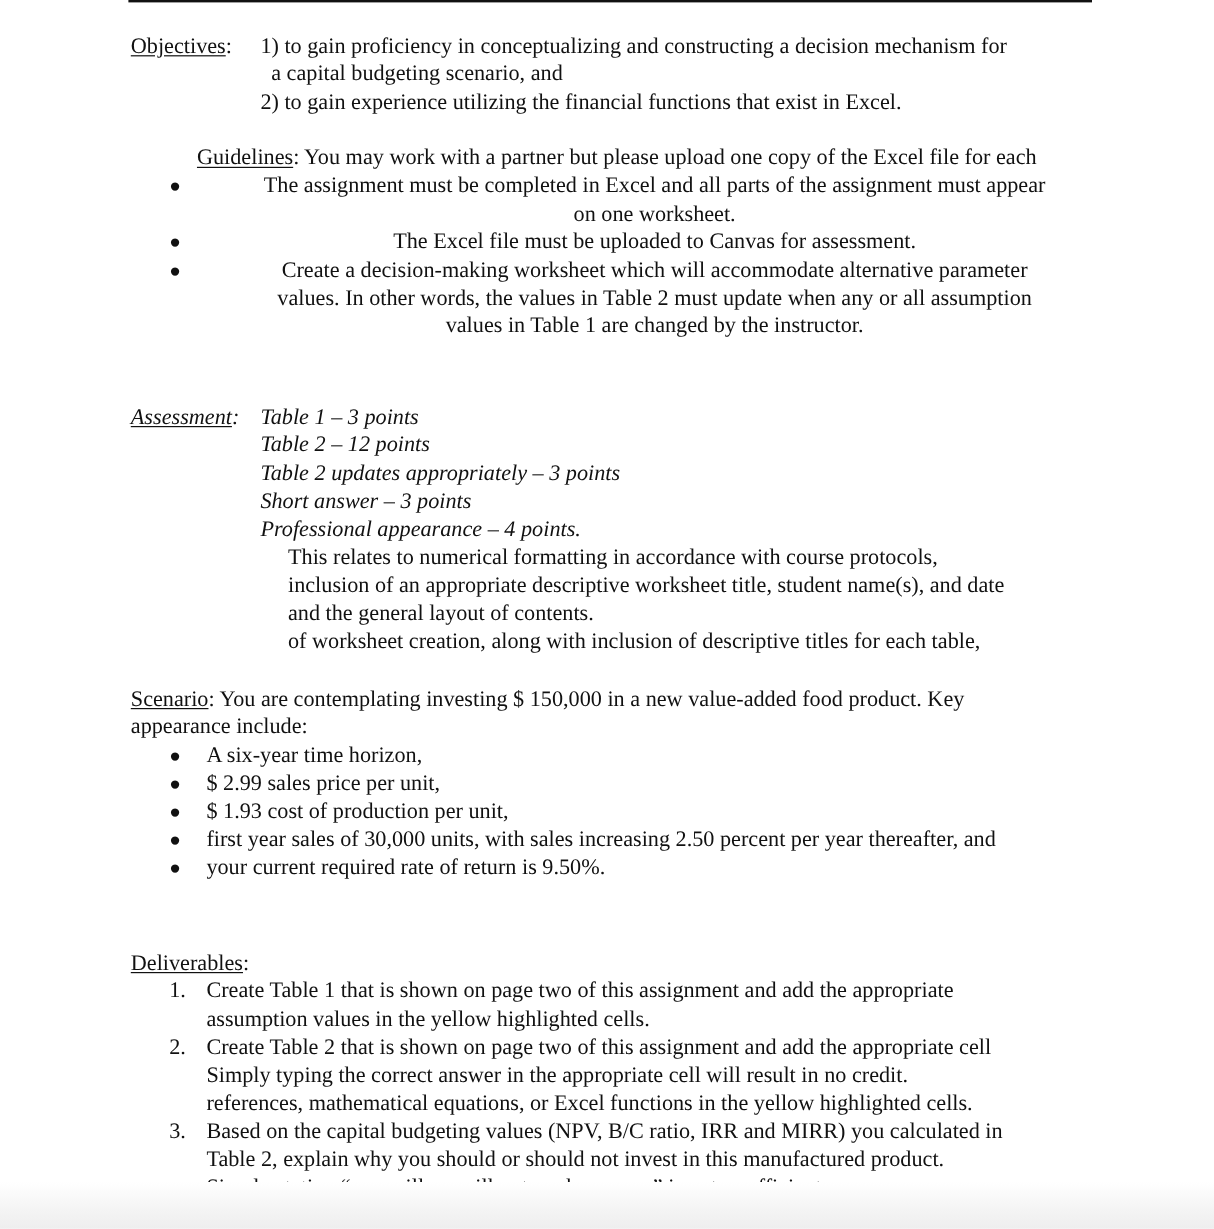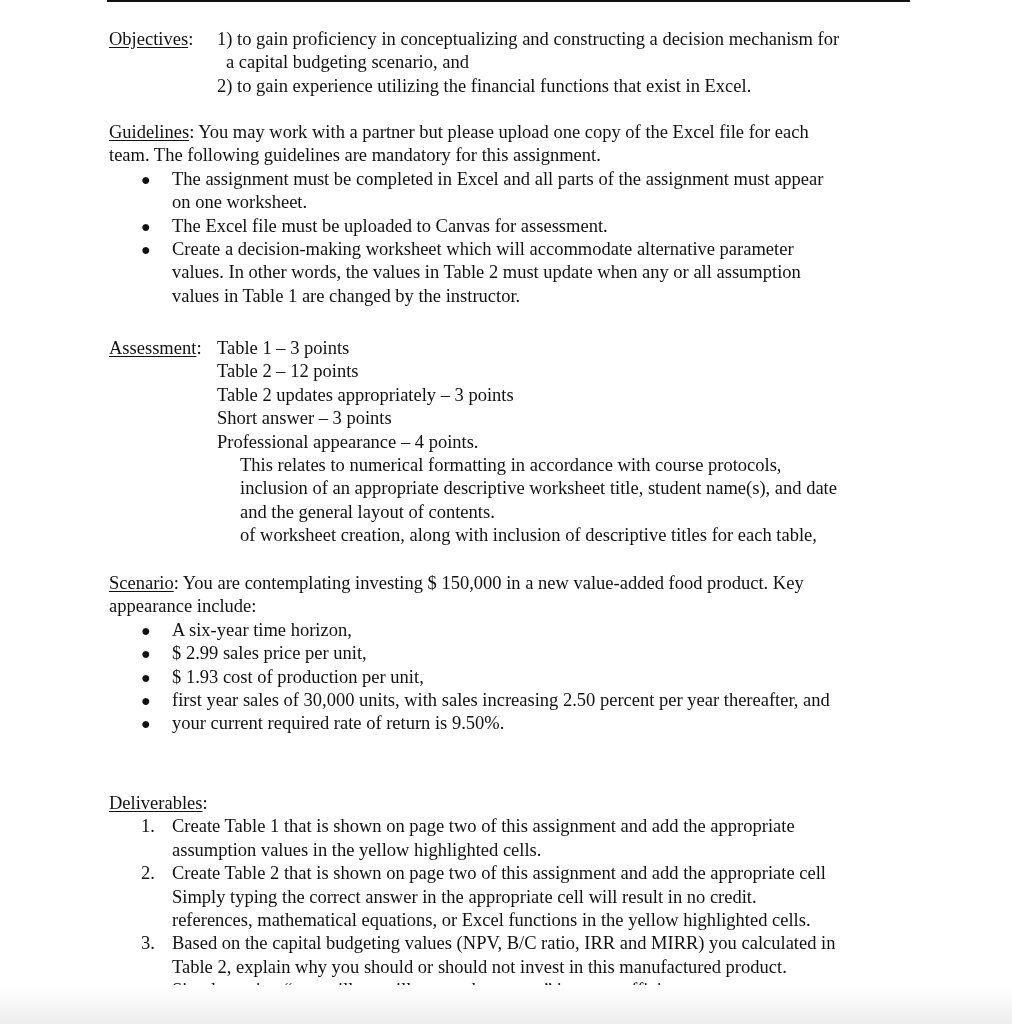--- a/index.html
+++ b/index.html
@@ -47,41 +47,41 @@
     .u { text-decoration: underline; text-underline-offset: 2px; }
 
     
     #objectives { top: 28px; }
     .obj-row { position: relative; height: 23.4px; white-space: nowrap; }
     .obj-label { position: absolute; left: 0; }
     .obj-num { position: absolute; left: 108px; }
     .obj-cont { position: absolute; left: 117px; }
 
     
-    #guidelines { top: 121px; }
+    #guidelines { top: 121px; text-align: center; }
     .para { margin: 0; }
     ul.bullets {
       list-style: none;
       margin: 0;
       padding: 0;
     }
     ul.bullets li {
       position: relative;
       padding-left: 63px;
     }
     ul.bullets li .bullet {
       position: absolute;
       left: 32px;
       top: 0;
       font-size: 16px;
     }
 
     
     #assessment { top: 337px; }
-    .as-row { position: relative; white-space: nowrap; height: 23.4px; }
+    .as-row { position: relative; white-space: nowrap; height: 23.4px; font-style: italic; }
     .as-label { position: absolute; left: 0; }
     .as-item { position: absolute; left: 108px; }
     .as-desc { padding-left: 131px; white-space: nowrap; }
 
     
     #scenario { top: 572px; }
 
     
     #deliverables { top: 792px; }
     ol.numbered { list-style: none; margin: 0; padding: 0; }
@@ -102,21 +102,20 @@
     <div class="obj-row">
       <span class="obj-cont">a capital budgeting scenario, and</span>
     </div>
     <div class="obj-row">
       <span class="obj-num"><span>2)</span> <span>to gain experience utilizing the financial functions that exist in Excel.</span></span>
     </div>
   </div>
 
   <div class="section" id="guidelines">
     <p class="para"><span class="u">Guidelines</span><span>: You may work with a partner but please upload one copy of the Excel file for each</span></p>
-    <p class="para">team. The following guidelines are mandatory for this assignment.</p>
     <ul class="bullets">
       <li>
         <span class="bullet">●</span>
         <div>The assignment must be completed in Excel and all parts of the assignment must appear</div>
         <div>on one worksheet.</div>
       </li>
       <li>
         <span class="bullet">●</span>
         <div>The Excel file must be uploaded to Canvas for assessment.</div>
       </li>

